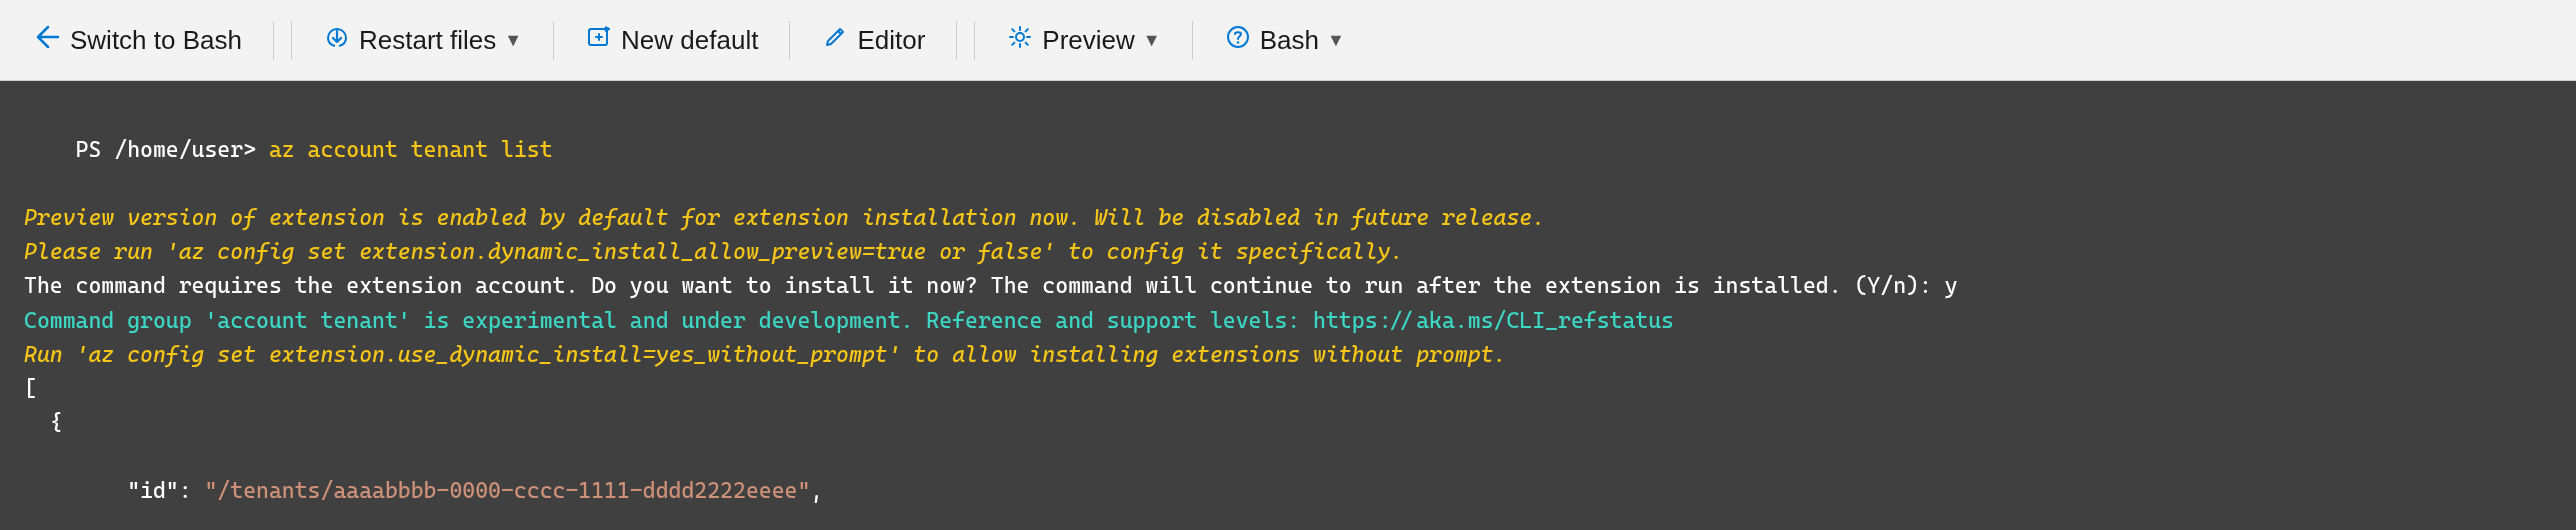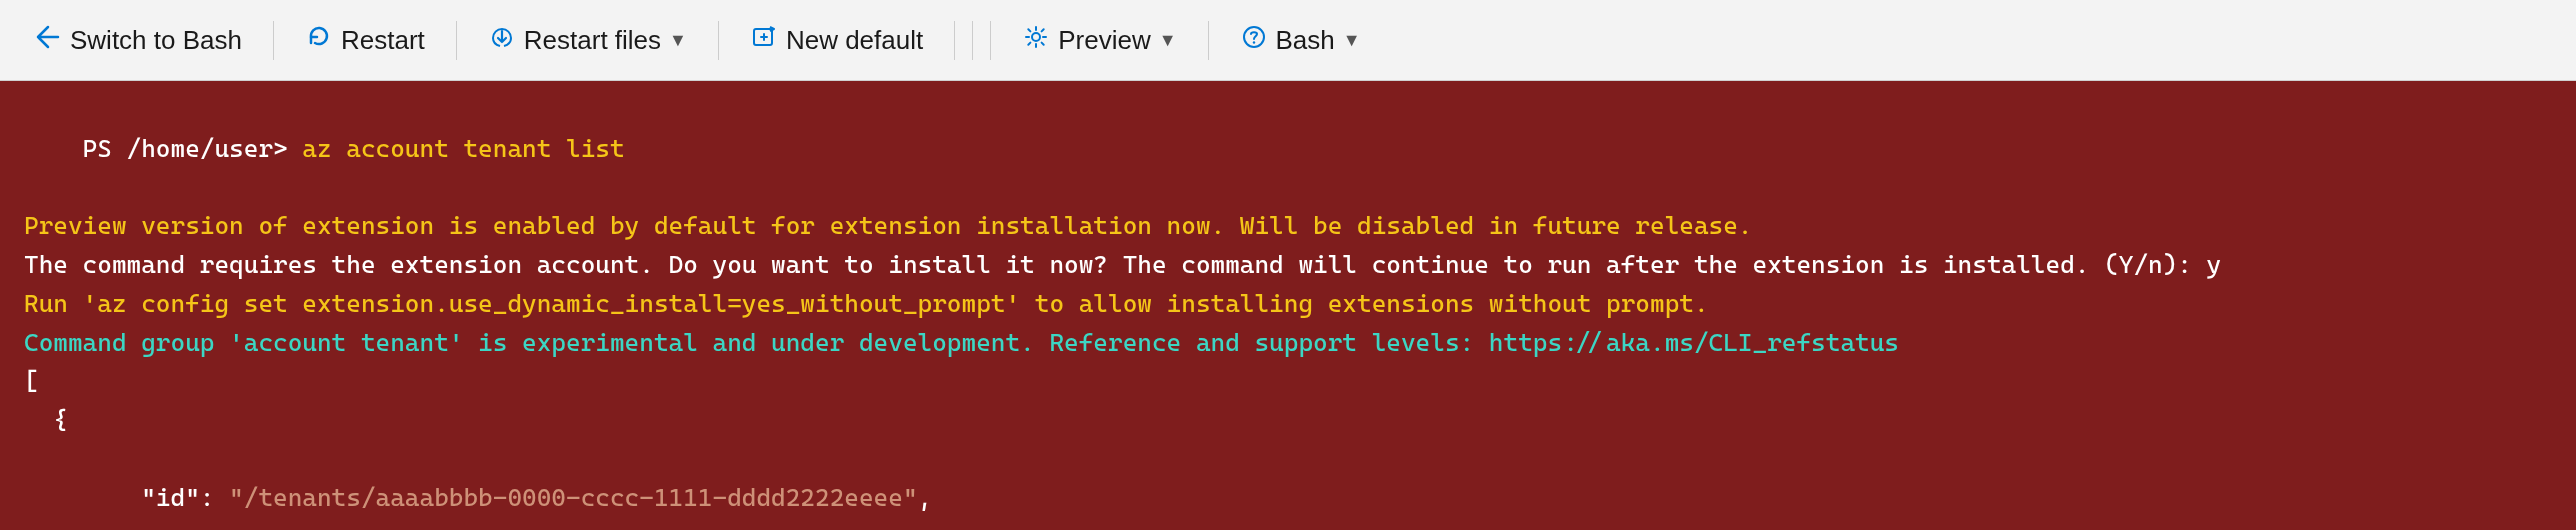--- a/index.html
+++ b/index.html
@@ -52,64 +52,55 @@
       color: #0078d4;
     }
 
     .toolbar-btn .chevron {
       font-size: 18px;
       color: #555;
     }
 
     
     #terminal {
-      background: #7f1d1d;
+      background: #404040;
       width: 100%;
       height: calc(531px - 81px);
-      padding: 10px 24px;
+      padding: 18px 24px;
       font-family: 'Cascadia Code', 'Consolas', 'Courier New', monospace;
-      font-size: 25px;
+      font-size: 22px;
       line-height: 1.55;
       overflow: hidden;
     }
 
     .term-line {
       display: block;
       white-space: pre;
     }
 
     .color-white { color: #ffffff; }
-    .color-yellow { color: #f5c518; }
+    .color-yellow { color: #f5c518; font-style: italic; }
     .color-teal { color: #3cd6c4; }
   </style>
 </head>
 <body>
 
 <div id="toolbar">
 
   <button class="toolbar-btn">
     <span class="icon">
       <svg width="28" height="28" viewBox="0 0 28 28" fill="none">
         <path d="M4 14 L14 4 M4 14 L14 24 M4 14 L24 14" stroke="#0078d4" stroke-width="2.5" stroke-linecap="round"></path>
       </svg>
     </span>
     <span>Switch to Bash</span>
   </button>
 
   <div class="toolbar-divider"></div>
 
-  <button class="toolbar-btn">
-    <span class="icon">
-      <svg width="28" height="28" viewBox="0 0 28 28" fill="none">
-        <path d="M6 14 A8 8 0 1 1 10 20" stroke="#0078d4" stroke-width="2.5" stroke-linecap="round" fill="none"></path>
-        <polyline points="6,20 6,14 12,14" stroke="#0078d4" stroke-width="2.5" stroke-linecap="round" stroke-linejoin="round" fill="none"></polyline>
-      </svg>
-    </span>
-    <span>Restart</span>
-  </button>
 
   <div class="toolbar-divider"></div>
 
   <button class="toolbar-btn">
     <span class="icon">
       <svg width="28" height="28" viewBox="0 0 28 28" fill="none">
         <path d="M14 6 C9 6 5 10 5 15 S8 22 12 23 M14 6 C19 6 23 10 23 15 S20 22 16 23" stroke="#0078d4" stroke-width="2" fill="none"></path>
         <path d="M10 15 L14 19 L18 15 M14 19 L14 8" stroke="#0078d4" stroke-width="2.2" stroke-linecap="round" stroke-linejoin="round"></path>
       </svg>
     </span>
@@ -126,20 +117,29 @@
         <path d="M20 4 L24 6 L20 8" stroke="#0078d4" stroke-width="2" fill="none" stroke-linejoin="round"></path>
         <line x1="14" y1="11" x2="14" y2="17" stroke="#0078d4" stroke-width="2" stroke-linecap="round"></line>
         <line x1="11" y1="14" x2="17" y2="14" stroke="#0078d4" stroke-width="2" stroke-linecap="round"></line>
       </svg>
     </span>
     <span>New default</span>
   </button>
 
   <div class="toolbar-divider"></div>
 
+  <button class="toolbar-btn">
+    <span class="icon">
+      <svg width="28" height="28" viewBox="0 0 28 28" fill="none">
+        <path d="M6 22 L10 21 L22 9 L19 6 L7 18 Z" stroke="#0078d4" stroke-width="2" fill="none" stroke-linejoin="round"></path>
+        <line x1="17" y1="8" x2="20" y2="11" stroke="#0078d4" stroke-width="2"></line>
+      </svg>
+    </span>
+    <span>Editor</span>
+  </button>
 
   <div class="toolbar-divider"></div>
 
 
   <div class="toolbar-divider"></div>
 
   <button class="toolbar-btn">
     <span class="icon">
       <svg width="28" height="28" viewBox="0 0 28 28" fill="none">
         <circle cx="14" cy="14" r="4" stroke="#0078d4" stroke-width="2" fill="none"></circle>
@@ -166,23 +166,24 @@
 
 </div>
 
 <div id="terminal">
 
   <span class="term-line">
     <span style="color:#ffffff;">PS /home/user&gt; </span><span style="color:#f5c518;">az account tenant list</span>
   </span>
 
   <span class="term-line color-yellow">Preview version of extension is enabled by default for extension installation now. Will be disabled in future release.</span>
+  <span class="term-line color-yellow">Please run 'az config set extension.dynamic_install_allow_preview=true or false' to config it specifically.</span>
   <span class="term-line color-white">The command requires the extension account. Do you want to install it now? The command will continue to run after the extension is installed. (Y/n): y</span>
+  <span class="term-line color-teal">Command group 'account tenant' is experimental and under development. Reference and support levels: https://aka.ms/CLI_refstatus</span>
   <span class="term-line color-yellow">Run 'az config set extension.use_dynamic_install=yes_without_prompt' to allow installing extensions without prompt.</span>
-  <span class="term-line color-teal">Command group 'account tenant' is experimental and under development. Reference and support levels: https://aka.ms/CLI_refstatus</span>
   <span class="term-line color-white">[</span>
   <span class="term-line color-white">  {</span>
 
   <span class="term-line">
     <span style="color:#ffffff;">    "id": </span><span style="color:#ce9178;">"/tenants/aaaabbbb-0000-cccc-1111-dddd2222eeee"</span><span style="color:#ffffff;">,</span>
   </span>
 
   <span class="term-line color-white"></span>
 
 </div>

